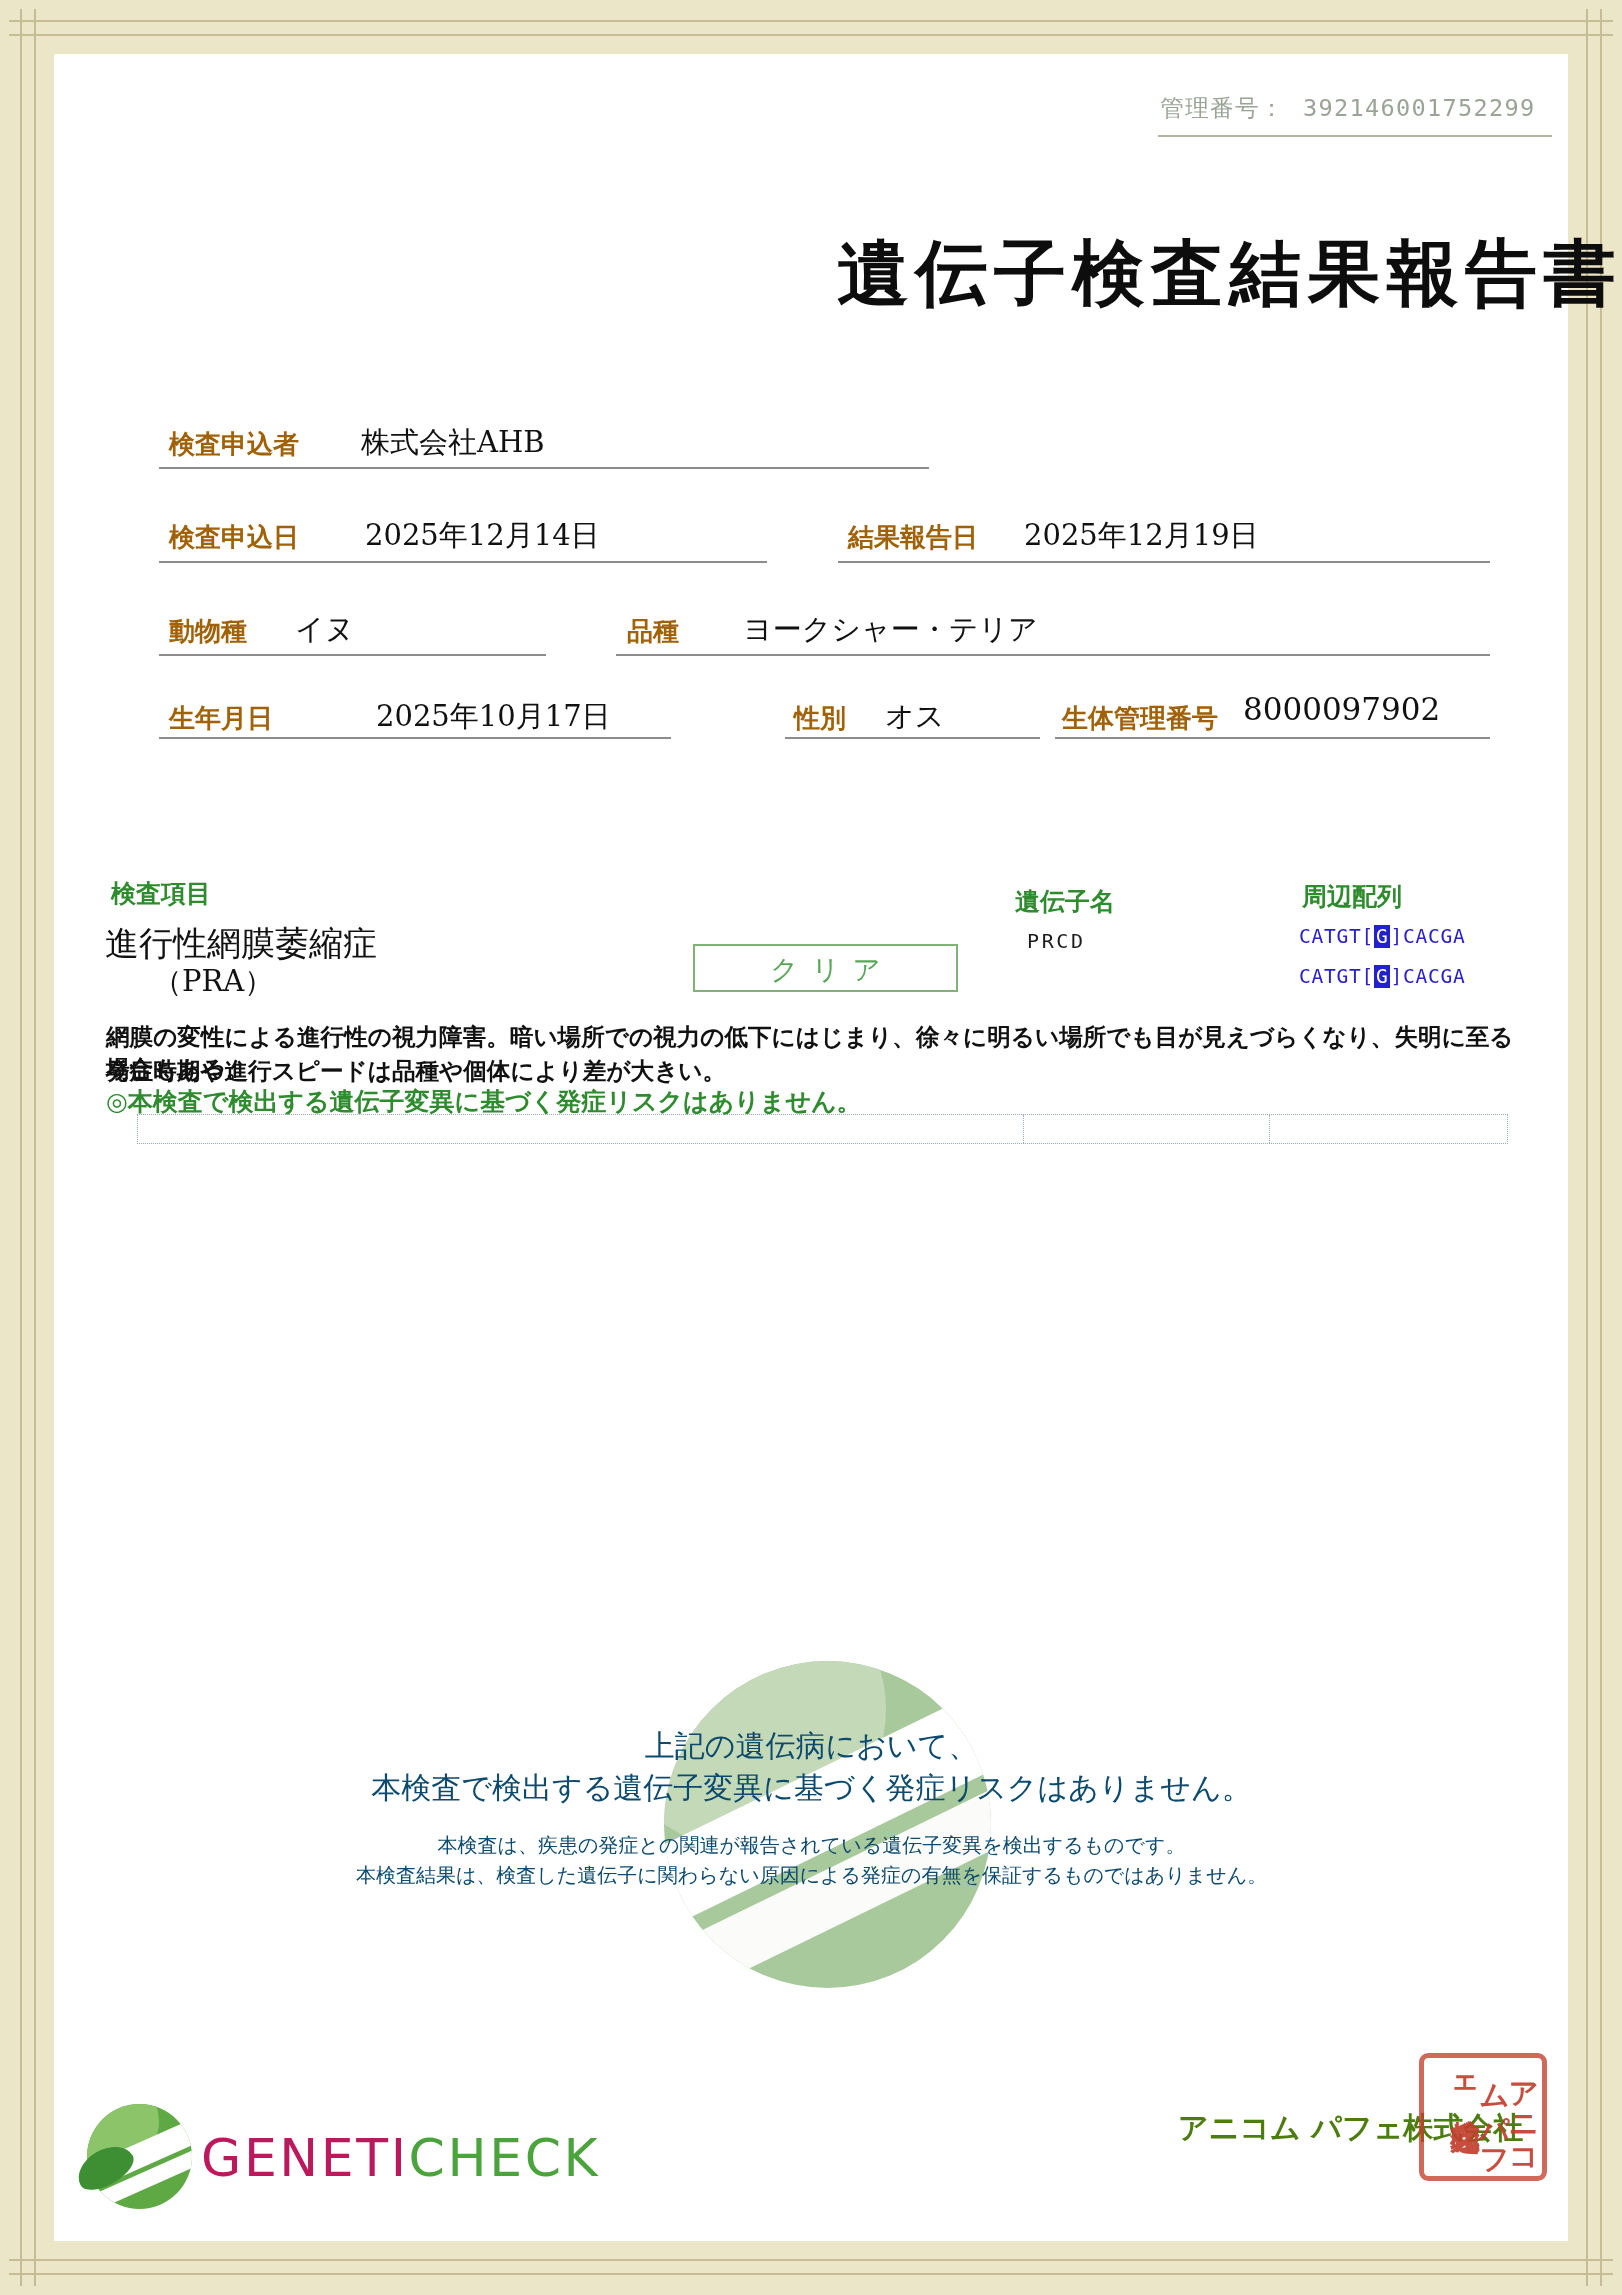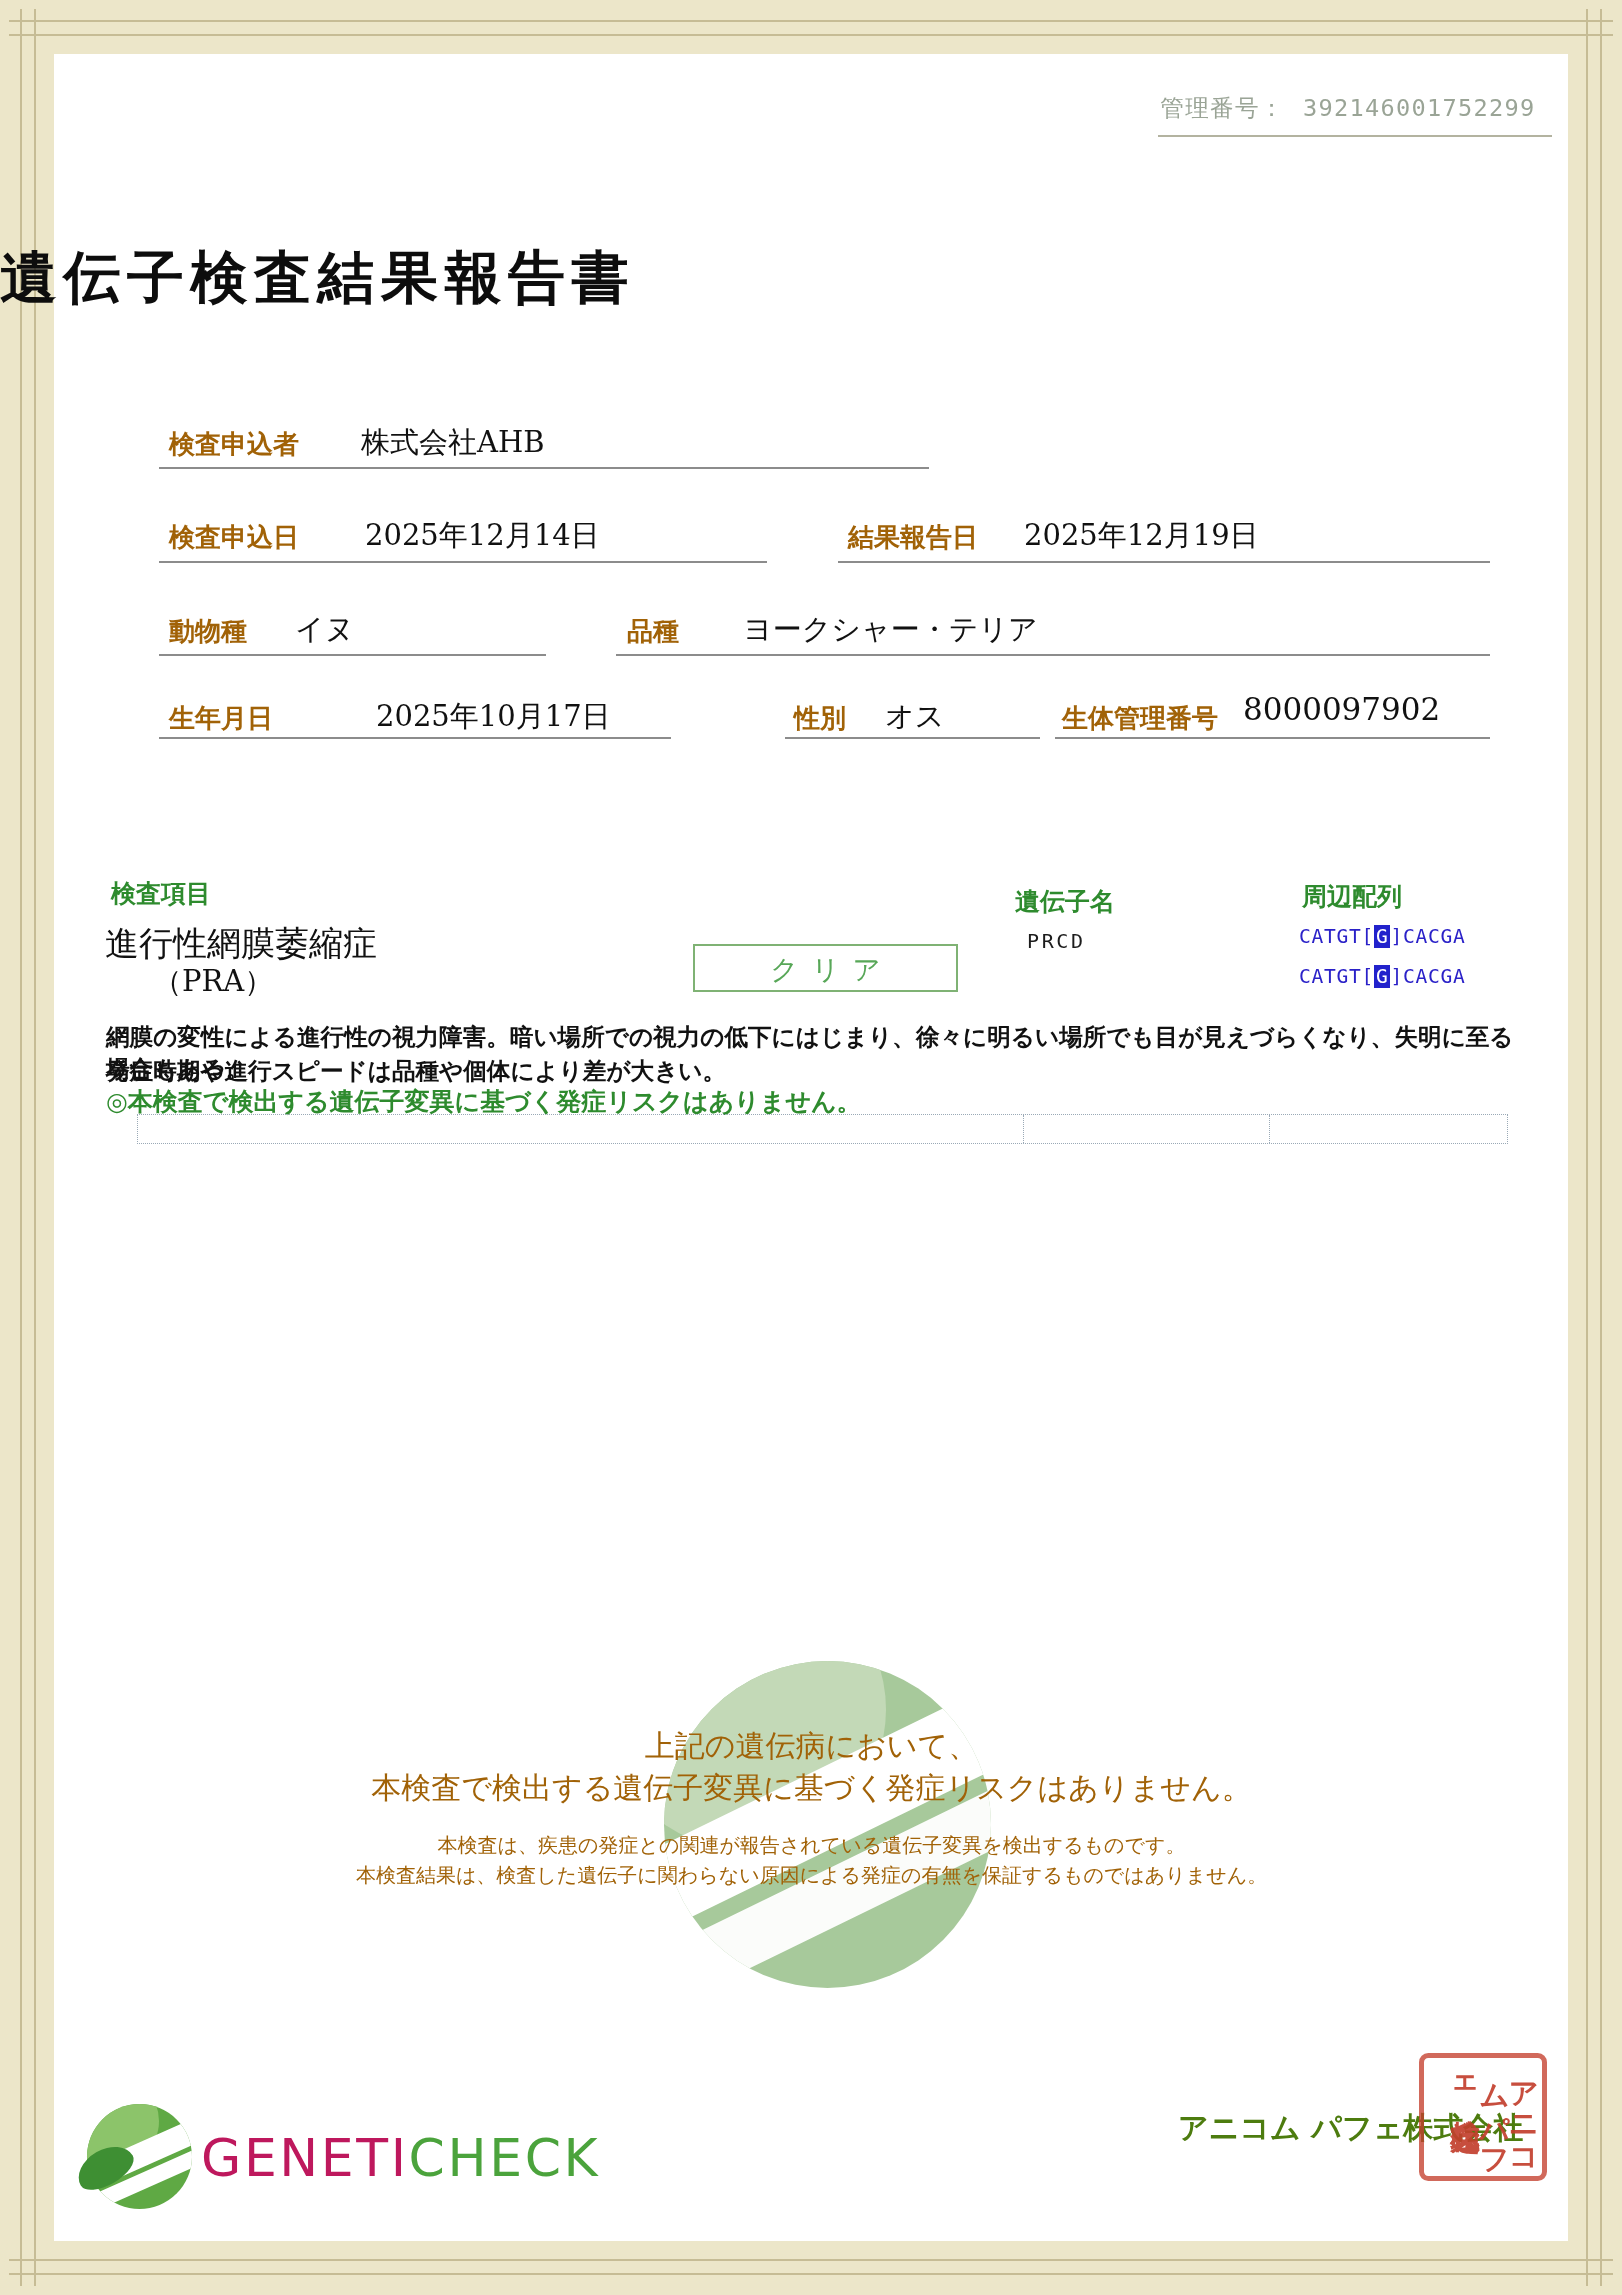--- a/index.html
+++ b/index.html
@@ -27,22 +27,22 @@
     border-bottom:2px solid #b3b3a0;
     padding:0 16.4px 10.5px 0;
     text-align:right;
     font-family:"DejaVu Sans Mono","Liberation Mono",monospace;
     font-size:23.6px; color:#9aa496; letter-spacing:1.3px;
   }
   .mgmt .num { margin-left:18.3px; }
 
   
   .title {
-    left:0; right:0; top:240px; text-align:left;
-    font-size:57px; font-weight:bold; letter-spacing:6.5px; color:#0d0d0d;
+    left:0; right:0; top:226px; text-align:right;
+    font-size:72px; font-weight:bold; letter-spacing:6.5px; color:#0d0d0d;
   }
 
   
   .flabel { font-size:26px; font-weight:bold; color:#a16207; }
   .fvalue { font-size:29px; color:#111; }
   .uline { height:2px; background:#8c8c8c; }
 
   
   .greenlbl { font-size:25px; font-weight:bold; color:#2e8b2e; }
   .item-name { font-size:34px; color:#111; }
@@ -70,21 +70,21 @@
   .watermark { left:664px; top:1661px; width:327px; height:327px;
     border-radius:50%; background:#a7c99b; overflow:hidden; z-index:0; }
   .wm-hl { position:absolute; left:-59px; top:-92px; width:281px; height:281px;
     border-radius:50%; background:#c3d9b7; }
   .wm-band1 { position:absolute; left:-46px; top:105px; width:432px; height:77px;
     background:#ffffff; border-radius:39px; transform:rotate(-26deg); }
   .wm-band2 { position:absolute; left:-46px; top:208px; width:432px; height:55px;
     background:#ffffff; border-radius:29.4px; transform:rotate(-26deg); opacity:.95; }
 
   .summary { left:118px; width:1387px; text-align:center;
-    font-family:Liberation Mono, monospace; color:#a16207; z-index:4; }
+    font-family:Liberation Mono, monospace; color:#0c4a6e; z-index:4; }
   .sum-big { font-size:30px; }
   .sum-small { font-size:20px; }
 
   
   .logo-mark { left:87px; top:2104px; width:105px; height:105px; z-index:4; }
   .lm-circle { position:absolute; inset:0; border-radius:50%; background:#5fa944; overflow:hidden; }
   .lm-hl { position:absolute; left:-19.6px; top:-29.4px; width:92px; height:92px; border-radius:50%; background:#8cc46a; }
   .lm-band { position:absolute; left:-16.4px; top:38px; width:144px; height:23.6px;
     background:#ffffff; border-radius:13px; transform:rotate(-24deg); }
   .lm-band2 { position:absolute; left:-16.4px; top:69px; width:144px; height:15.7px;

